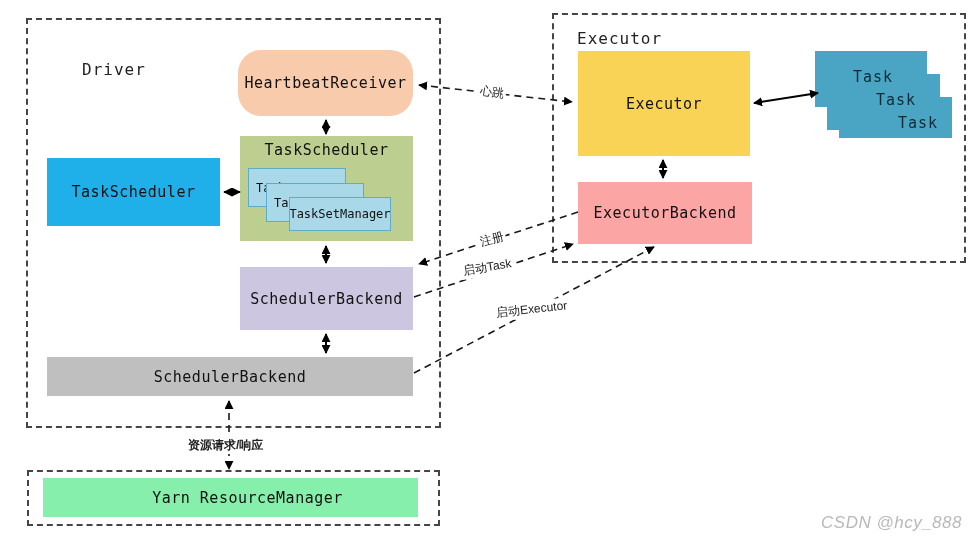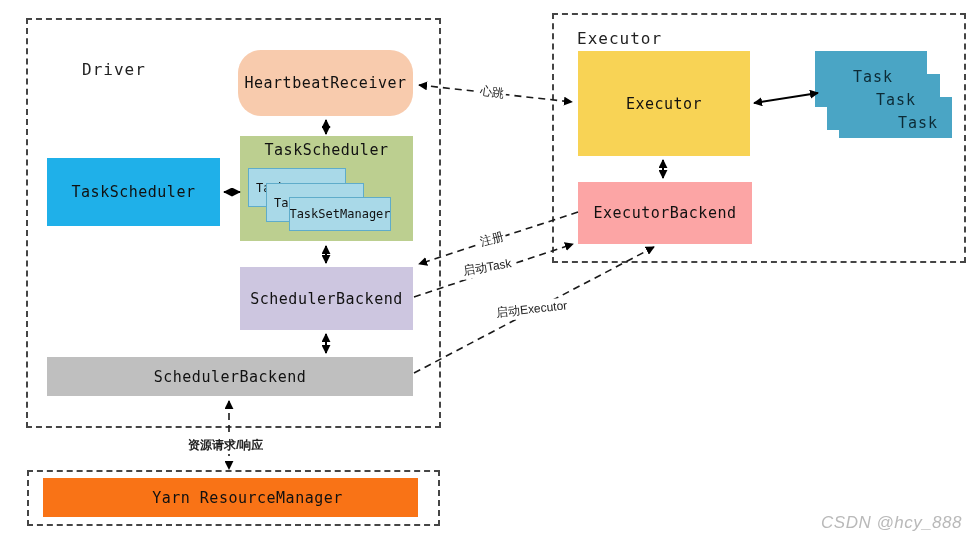--- a/index.html
+++ b/index.html
@@ -22,21 +22,21 @@
   .tscheduler{left:240px;top:136px;width:173px;height:105px;background:#bccf90;display:block;text-align:center;}
   .tscheduler .lbl{display:inline-block;margin-top:5px;font-size:15px;}
   .tsm{position:absolute;background:#a9d9e8;border:1px solid #5facca;display:flex;align-items:center;
        font-size:12px;overflow:hidden;white-space:nowrap;box-sizing:border-box;letter-spacing:0;}
   .tsm1{left:248px;top:168px;width:98px;height:39px;z-index:3;padding-left:7px;}
   .tsm2{left:266px;top:183px;width:98px;height:39px;z-index:4;padding-left:7px;}
   .tsm3{left:289px;top:197px;width:102px;height:34px;z-index:5;justify-content:center;}
   .dag{left:47px;top:158px;width:173px;height:68px;background:#1fb0e9;}
   .sbackend{left:240px;top:267px;width:173px;height:63px;background:#cdc6e0;}
   .appmaster{left:47px;top:357px;width:366px;height:39px;background:#bfbfbf;}
-  .yarnrm{left:43px;top:478px;width:375px;height:39px;background:#f97316;padding-left:34px;}
+  .yarnrm{left:43px;top:478px;width:375px;height:39px;background:#86efac;padding-left:34px;}
   
   .exec{left:578px;top:51px;width:172px;height:105px;background:#f8d355;}
   .ebackend{left:578px;top:182px;width:174px;height:62px;background:#fca5a5;}
   .taskcard{position:absolute;background:#4aa5c5;}
   .task1{left:815px;top:51px;width:112px;height:56px;z-index:1;}
   .task2{left:827px;top:74px;width:113px;height:56px;z-index:1;}
   .task3{left:839px;top:97px;width:113px;height:41px;z-index:1;}
   .tasktext{position:absolute;z-index:6;font-size:15px;color:#0c2b36;letter-spacing:1px;margin-top:6px;}
   .tasktext1{left:853px;top:62px;}
   .tasktext2{left:876px;top:85px;}

